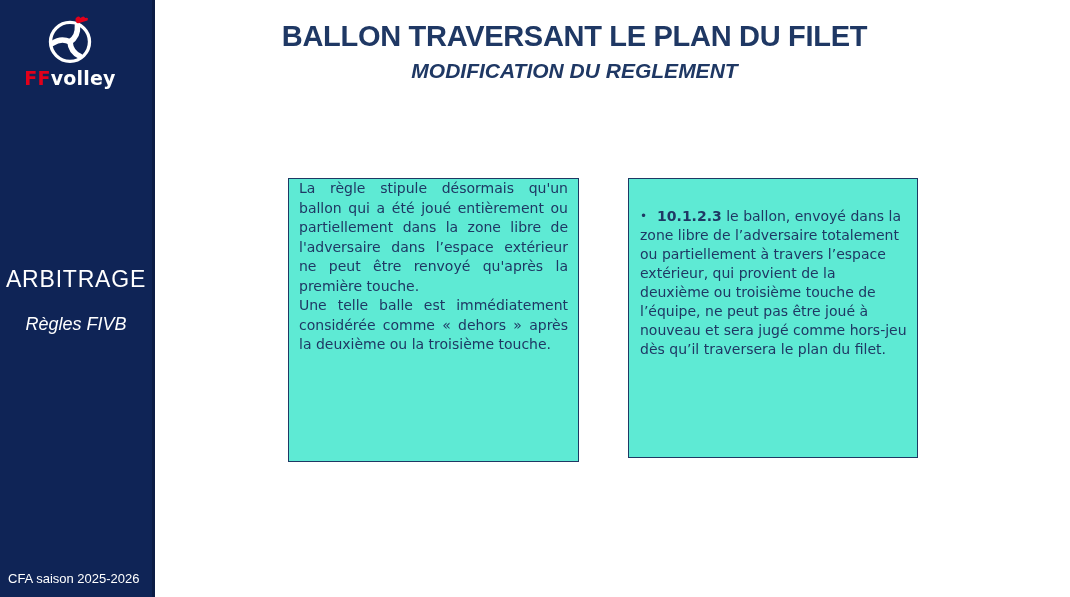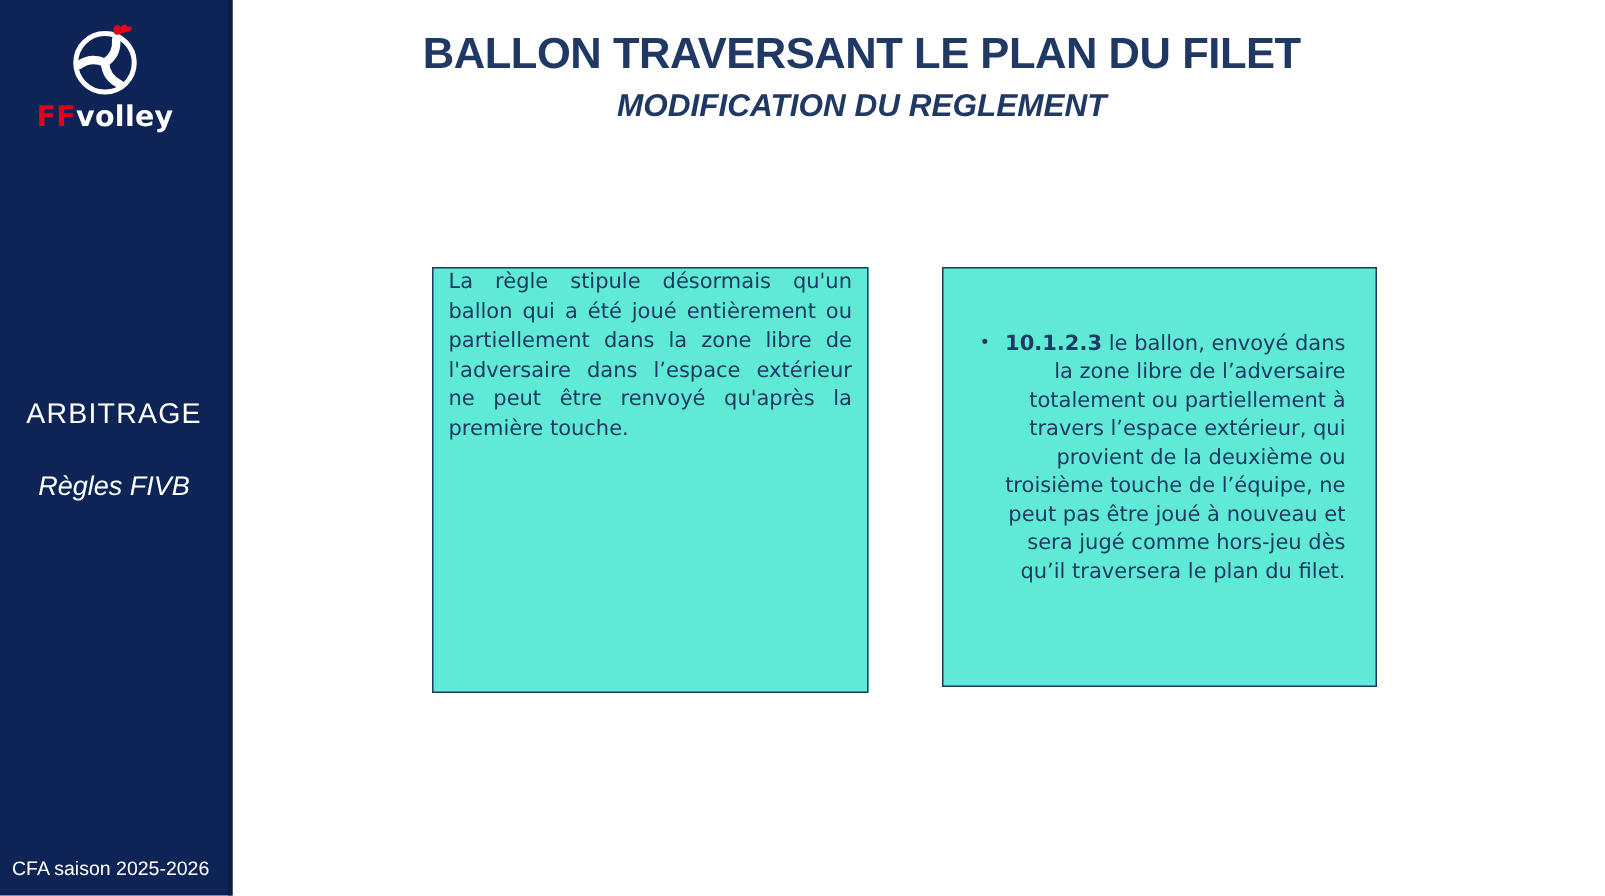--- a/index.html
+++ b/index.html
@@ -19,21 +19,21 @@
   .logo-icon { display:block; margin:0 auto; }
   .logo-text {
     margin-top:1px; font-family:"DejaVu Sans", sans-serif;
     font-size:19px; font-weight:bold; letter-spacing:0.2px; line-height:22px;
   }
   .logo-ff { color:#e2001a; }
   .logo-volley { color:#ffffff; }
 
   .section-label {
     position:absolute; top:266px; left:0; width:152px; text-align:center;
-    color:#ffffff; font-size:19px; letter-spacing:0.8px; font-weight:400;
+    color:#ffffff; font-size:23px; letter-spacing:0.8px; font-weight:400;
   }
   .subsection-label {
     position:absolute; top:314px; left:0; width:152px; text-align:center;
     color:#ffffff; font-size:18px; font-style:italic;
   }
   .sidebar-footer {
     position:absolute; left:8px; bottom:11px;
     color:#ffffff; font-size:13px;
   }
 
@@ -56,21 +56,21 @@
     box-sizing:border-box; color:#1f3864;
     font-family:"DejaVu Sans", sans-serif; font-size:14px;
   }
   .box-left  { left:133px; top:178px; width:291px; height:284px; }
   .box-right { left:473px; top:178px; width:290px; height:280px; }
 
   .box-left p { margin:0; padding:0 10px; text-align:justify; line-height:19.5px; }
   .p1 { padding-top:26px; }
   .p2 { padding-top:17px; }
 
-  .box-right .rule { margin:12px; padding:28px 8px 0 11px; line-height:19px; text-align:right; }
+  .box-right .rule { margin:0; padding:28px 8px 0 11px; line-height:19px; text-align:left; }
   .bullet { font-size:12px; padding-right:10px; vertical-align:1px; }
   .rule-num { font-weight:bold; }
 </style>
 </head>
 <body>
 
 <div class="sidebar">
 
   <div class="logo-wrap">
     <svg class="logo-icon" width="56" height="52" viewBox="0 0 60 56">
@@ -98,20 +98,21 @@
 </div>
 
 <div class="main">
 
   <h1 class="title">BALLON TRAVERSANT LE PLAN DU FILET</h1>
 
   <h2 class="subtitle">MODIFICATION DU REGLEMENT</h2>
 
   <div class="textbox box-left">
     <p class="p1">La règle stipule désormais qu'un ballon qui a été joué entièrement ou partiellement dans la zone libre de l'adversaire dans l’espace extérieur ne peut être renvoyé qu'après la première touche.</p>
+    <p class="p2">Une telle balle est immédiatement considérée comme « dehors » après la deuxième ou la troisième touche.</p>
   </div>
 
   <div class="textbox box-right">
     <p class="rule">
       <span class="bullet">•</span><span class="rule-num">10.1.2.3</span><span> le ballon, envoyé dans la zone libre de l’adversaire totalement ou partiellement à travers l’espace extérieur, qui provient de la deuxième ou troisième touche de l’équipe, ne peut pas être joué à nouveau et sera jugé comme hors-jeu dès qu’il traversera le plan du filet.</span>
     </p>
   </div>
 
 </div>
 

